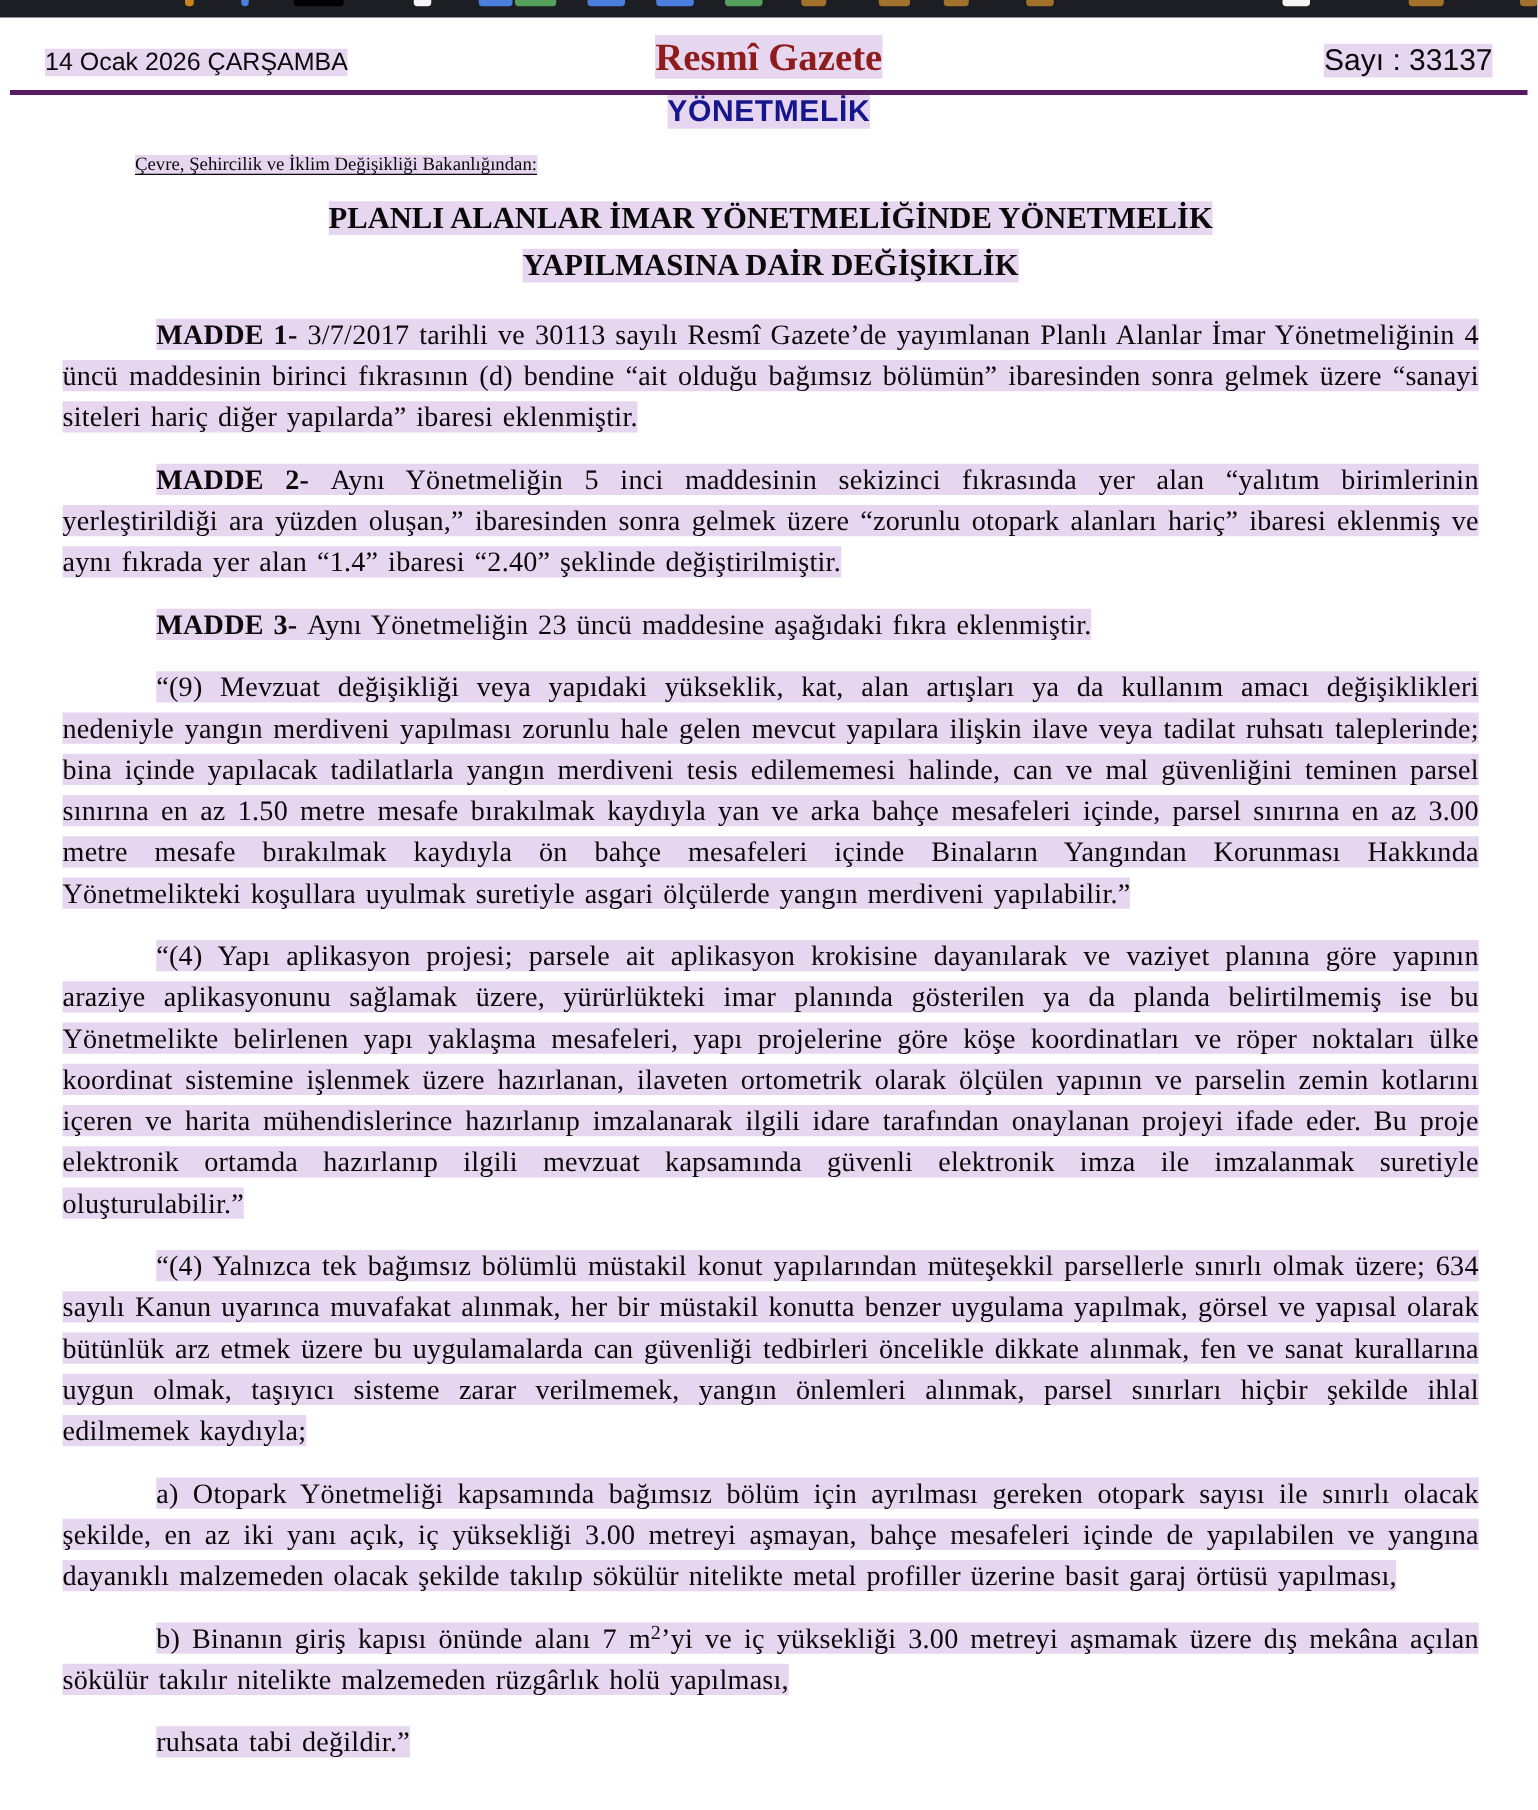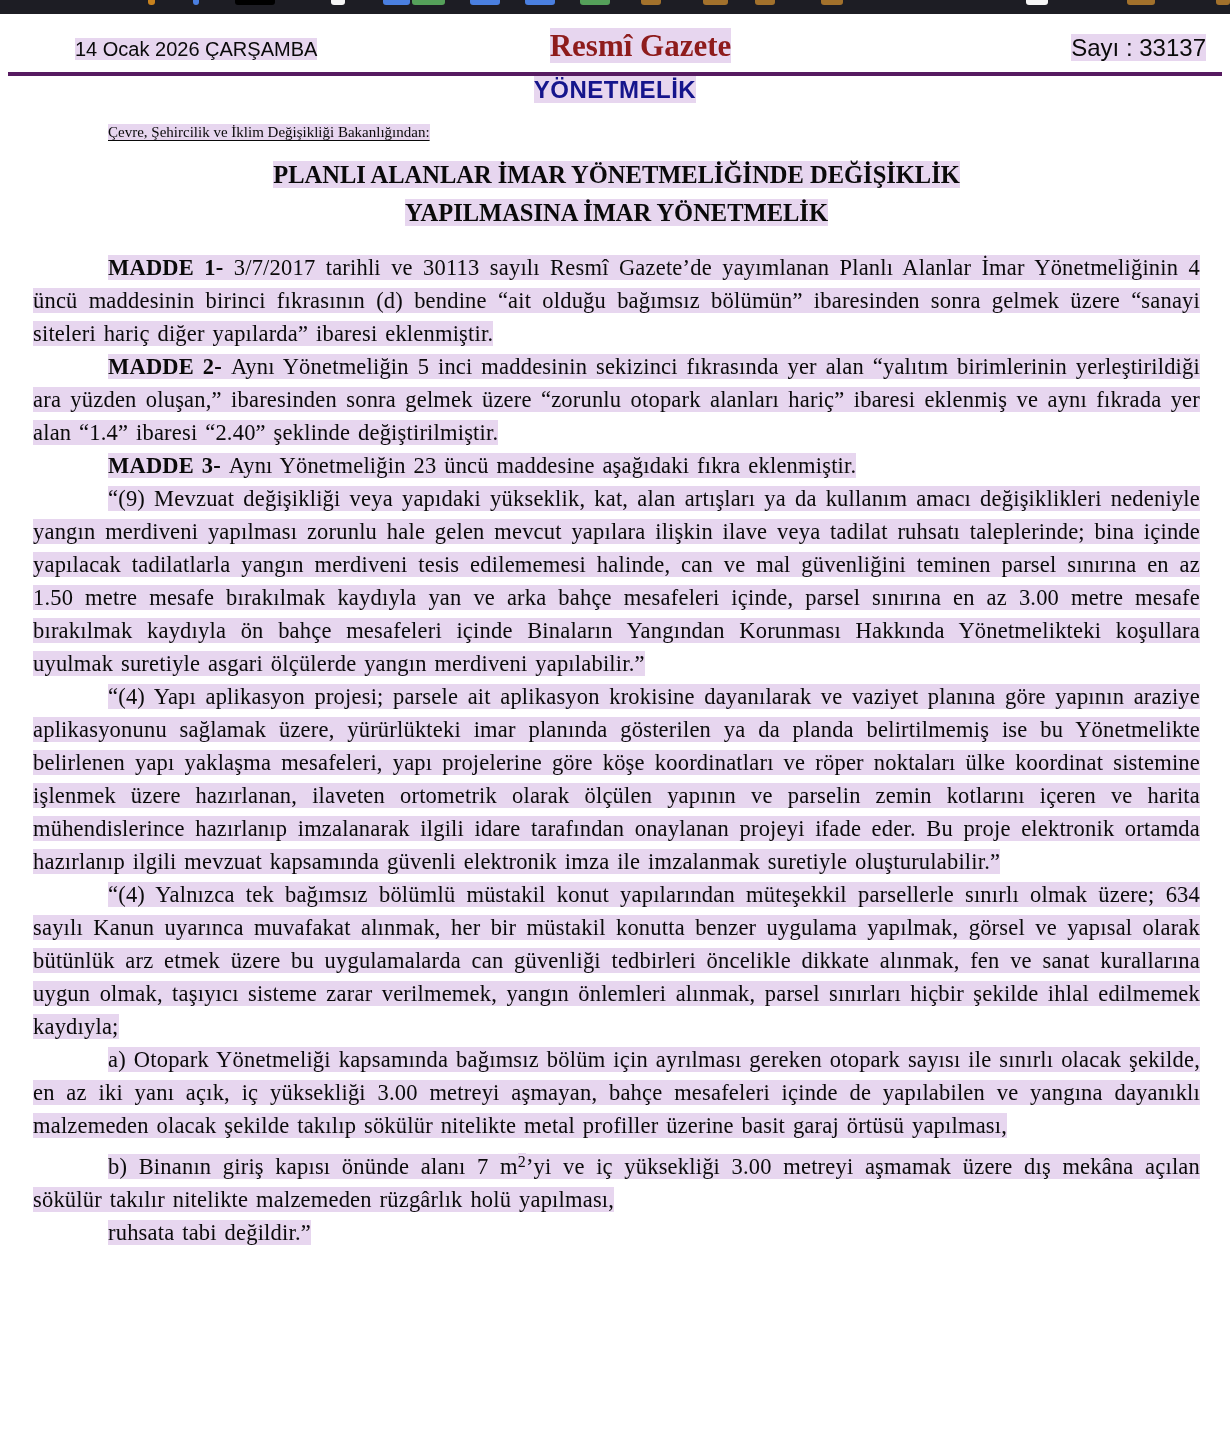--- a/index.html
+++ b/index.html
@@ -6,43 +6,42 @@
   body{
     width:1230px;height:1448px;overflow:hidden;background:#ffffff;
     font-family:"Liberation Serif", serif;color:var(--text);
   }
   
   .topbar{position:relative;height:14px;background:var(--topbar);overflow:hidden;}
   .frag{position:absolute;top:0;height:5px;border-radius:0 0 3px 3px;}
   
   .gz-header{
     display:grid;grid-template-columns:1fr auto 1fr;align-items:baseline;
-    padding:14px 24px 4px 36px;
-    margin-left:39px;
+    padding:14px 36px 4px 36px;
   }
   .gz-date{font-family:"Liberation Sans", sans-serif;font-size:20px;justify-self:start;}
   .gz-title{font-size:31px;font-weight:bold;color:var(--red);justify-self:center;}
   .gz-issue{font-family:"Liberation Sans", sans-serif;font-size:24px;justify-self:end;}
   .gz-rule{height:4px;background:var(--rule);margin:4px 8px 0 8px;}
   
   .hl{background:var(--highlight);}
   .hl sup{background:var(--highlight);}
   
   .section-heading{
     text-align:center;
     font-family:"Liberation Sans", sans-serif;font-weight:bold;
     font-size:24px;color:var(--navy);letter-spacing:.5px;
   }
   .content{margin:0 30px 0 33px;}
   .ministry{margin-top:20px;font-size:15px;text-indent:75px;}
   .ministry .hl{text-decoration:underline;text-underline-offset:3px;}
   .doc-title{text-align:center;font-weight:bold;font-size:24.5px;line-height:38px;margin-top:14px;}
   .doc-body{margin-top:19px;}
   .para{
-    margin:0;text-indent:75px;text-align:justify;
+    margin:17px;text-indent:75px;text-align:justify;
     font-size:22.5px;line-height:33px;word-spacing:2px;letter-spacing:.2px;
   }
   .para b{font-weight:bold;}
   .para.sup-para{margin-top:8px;}
   .para sup{font-size:16px;line-height:0;vertical-align:7px;}
 </style>
 </head>
 <body>
 
 <div class="topbar">
@@ -68,22 +67,22 @@
   <div class="gz-date"><span class="hl">14 Ocak 2026 ÇARŞAMBA</span></div>
   <div class="gz-title"><span class="hl">Resmî Gazete</span></div>
   <div class="gz-issue"><span class="hl">Sayı : 33137</span></div>
 </div>
 <div class="gz-rule"></div>
 
 <div class="section-heading"><span class="hl">YÖNETMELİK</span></div>
 
 <div class="content">
   <p class="ministry"><span class="hl">Çevre, Şehircilik ve İklim Değişikliği Bakanlığından:</span></p>
-  <div class="doc-title"><span class="hl">PLANLI ALANLAR İMAR YÖNETMELİĞİNDE DEĞİŞİKLİK</span></div>
-  <div class="doc-title" style="margin-top:0;"><span class="hl">YAPILMASINA İMAR YÖNETMELİK</span></div>
+  <div class="doc-title"><span class="hl">PLANLI ALANLAR İMAR YÖNETMELİĞİNDE YÖNETMELİK</span></div>
+  <div class="doc-title" style="margin-top:0;"><span class="hl">YAPILMASINA DAİR DEĞİŞİKLİK</span></div>
   <div class="doc-body" id="doc-body">
       <p class="para"><span class="hl"><b>MADDE 1- </b><span>3/7/2017 tarihli ve 30113 sayılı Resmî Gazete’de yayımlanan Planlı Alanlar İmar Yönetmeliğinin 4 üncü maddesinin birinci fıkrasının (d) bendine “ait olduğu bağımsız bölümün” ibaresinden sonra gelmek üzere “sanayi siteleri hariç diğer yapılarda” ibaresi eklenmiştir.</span></span></p>
       <p class="para"><span class="hl"><b>MADDE 2- </b><span>Aynı Yönetmeliğin 5 inci maddesinin sekizinci fıkrasında yer alan “yalıtım birimlerinin yerleştirildiği ara yüzden oluşan,” ibaresinden sonra gelmek üzere “zorunlu otopark alanları hariç” ibaresi eklenmiş ve aynı fıkrada yer alan “1.4” ibaresi “2.40” şeklinde değiştirilmiştir.</span></span></p>
       <p class="para"><span class="hl"><b>MADDE 3- </b><span>Aynı Yönetmeliğin 23 üncü maddesine aşağıdaki fıkra eklenmiştir.</span></span></p>
       <p class="para"><span class="hl"><span>“(9) Mevzuat değişikliği veya yapıdaki yükseklik, kat, alan artışları ya da kullanım amacı değişiklikleri nedeniyle yangın merdiveni yapılması zorunlu hale gelen mevcut yapılara ilişkin ilave veya tadilat ruhsatı taleplerinde; bina içinde yapılacak tadilatlarla yangın merdiveni tesis edilememesi halinde, can ve mal güvenliğini teminen parsel sınırına en az 1.50 metre mesafe bırakılmak kaydıyla yan ve arka bahçe mesafeleri içinde, parsel sınırına en az 3.00 metre mesafe bırakılmak kaydıyla ön bahçe mesafeleri içinde Binaların Yangından Korunması Hakkında Yönetmelikteki koşullara uyulmak suretiyle asgari ölçülerde yangın merdiveni yapılabilir.”</span></span></p>
       <p class="para"><span class="hl"><span>“(4) Yapı aplikasyon projesi; parsele ait aplikasyon krokisine dayanılarak ve vaziyet planına göre yapının araziye aplikasyonunu sağlamak üzere, yürürlükteki imar planında gösterilen ya da planda belirtilmemiş ise bu Yönetmelikte belirlenen yapı yaklaşma mesafeleri, yapı projelerine göre köşe koordinatları ve röper noktaları ülke koordinat sistemine işlenmek üzere hazırlanan, ilaveten ortometrik olarak ölçülen yapının ve parselin zemin kotlarını içeren ve harita mühendislerince hazırlanıp imzalanarak ilgili idare tarafından onaylanan projeyi ifade eder. Bu proje elektronik ortamda hazırlanıp ilgili mevzuat kapsamında güvenli elektronik imza ile imzalanmak suretiyle oluşturulabilir.”</span></span></p>
       <p class="para"><span class="hl"><span>“(4) Yalnızca tek bağımsız bölümlü müstakil konut yapılarından müteşekkil parsellerle sınırlı olmak üzere; 634 sayılı Kanun uyarınca muvafakat alınmak, her bir müstakil konutta benzer uygulama yapılmak, görsel ve yapısal olarak bütünlük arz etmek üzere bu uygulamalarda can güvenliği tedbirleri öncelikle dikkate alınmak, fen ve sanat kurallarına uygun olmak, taşıyıcı sisteme zarar verilmemek, yangın önlemleri alınmak, parsel sınırları hiçbir şekilde ihlal edilmemek kaydıyla;</span></span></p>
       <p class="para"><span class="hl"><span>a) Otopark Yönetmeliği kapsamında bağımsız bölüm için ayrılması gereken otopark sayısı ile sınırlı olacak şekilde, en az iki yanı açık, iç yüksekliği 3.00 metreyi aşmayan, bahçe mesafeleri içinde de yapılabilen ve yangına dayanıklı malzemeden olacak şekilde takılıp sökülür nitelikte metal profiller üzerine basit garaj örtüsü yapılması,</span></span></p>
       <p class="para sup-para"><span class="hl"><span>b) Binanın giriş kapısı önünde alanı 7 m</span><sup>2</sup><span>’yi ve iç yüksekliği 3.00 metreyi aşmamak üzere dış mekâna açılan sökülür takılır nitelikte malzemeden rüzgârlık holü yapılması,</span></span></p>
       <p class="para"><span class="hl"><span>ruhsata tabi değildir.”</span></span></p>

